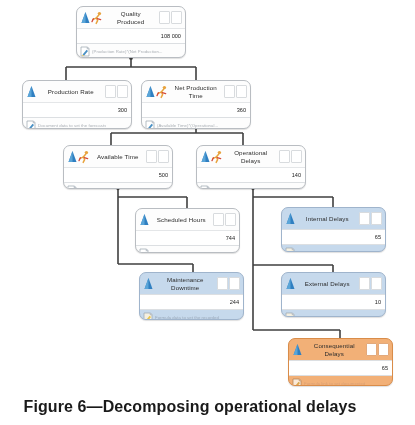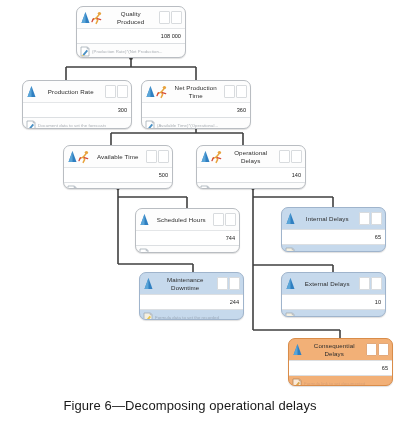--- a/index.html
+++ b/index.html
@@ -95,22 +95,22 @@
     filter:blur(0.25px);
   }
   .node.blue .formula{color:#9aa9ba;}
   .node.orange .formula{color:#d99f74;}
 
   
   #caption{
     position:absolute;
     left:0;top:398px;width:380px;
     text-align:center;
-    font-size:13px;
-    font-weight:normal;
+    font-size:16px;
+    font-weight:bold;
     color:#1a1a1a;
     font-family:"Liberation Sans", sans-serif;
     letter-spacing:0.1px;
   }
 </style>
 </head>
 <body>
 
 <div id="stage">
 

